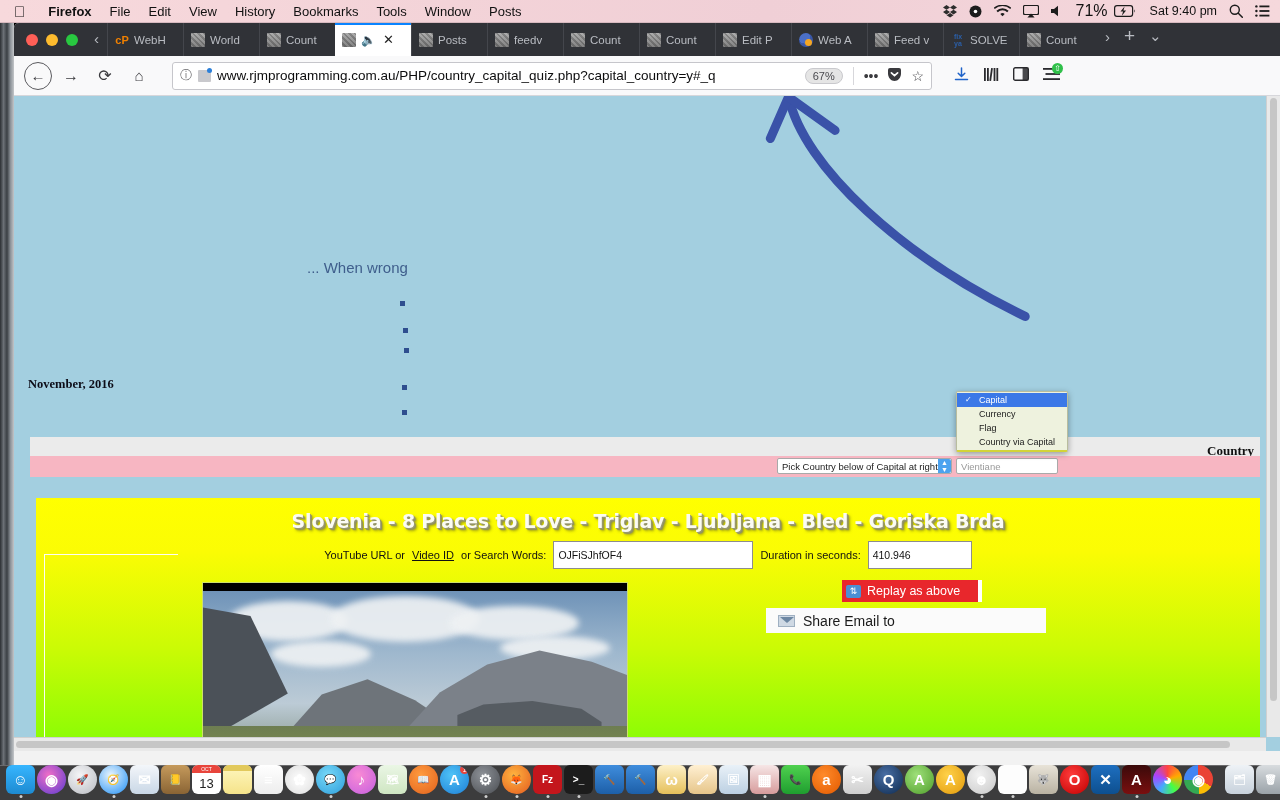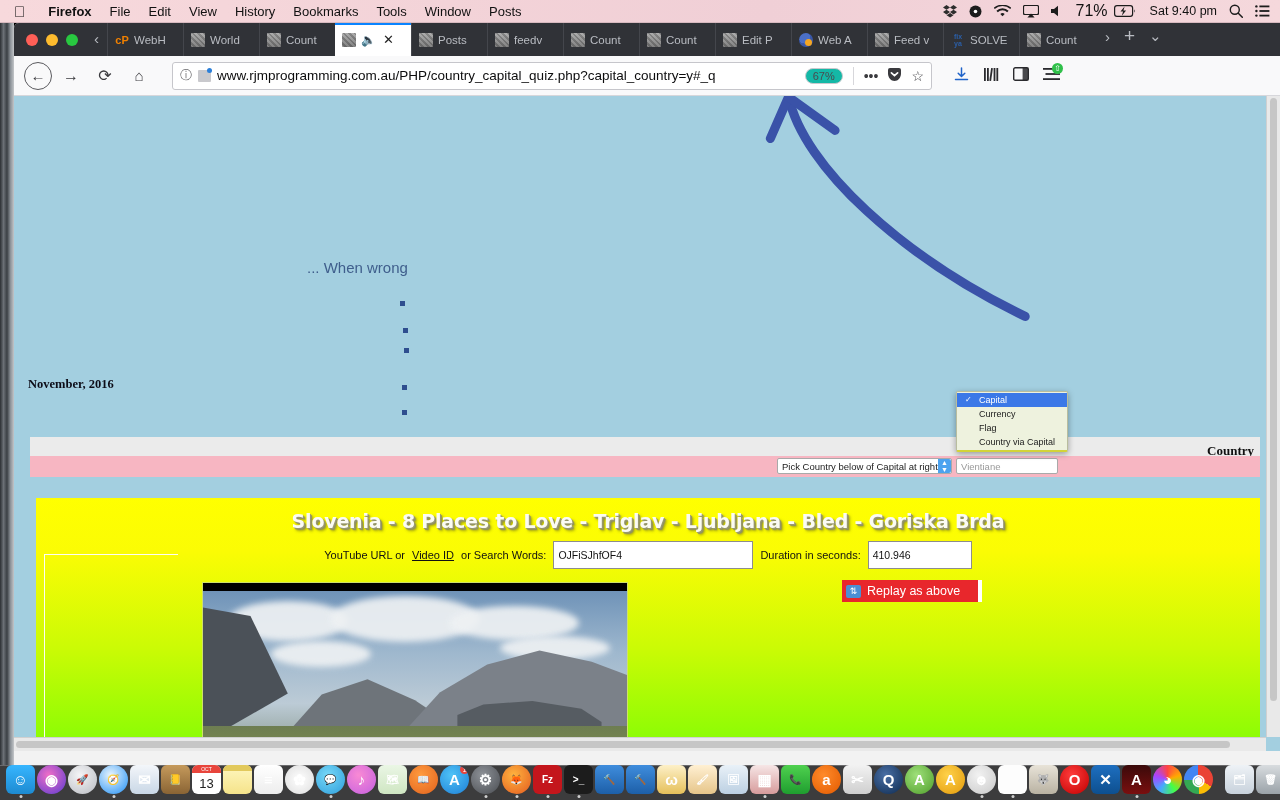--- a/index.html
+++ b/index.html
@@ -79,21 +79,21 @@
   #urlbar {
     flex: 1; height: 28px; margin: 0 8px 0 14px; background: #fff; border: 1px solid #c6c6cb;
     border-radius: 3px; display: flex; align-items: center; padding: 0 7px; gap: 6px;
     max-width: 760px;
   }
   .url-icon { color: #6d6d70; font-size: 12px; }
   .shield-ico { width: 13px; height: 12px; background: #c9c9cd; border-radius: 1px; position: relative; }
   .shield-ico::after{ content:""; position:absolute; right:-1px; top:-2px; width:5px;height:5px;border-radius:50%;background:#2b7fd9;}
   #url-text { flex: 1; font-size: 13.5px; color: #0c0c0d; white-space: nowrap; overflow: hidden; }
   .zoom-pill { font-size: 11px; color: #4a4a4f; border: 1px solid #c9c9cd; border-radius: 10px;
-               padding: 1px 7px; background: #14b8a6; }
+               padding: 1px 7px; background: #e5e5e5; }
   .url-sep { width: 1px; height: 18px; background: #d7d7db; margin: 0 4px; }
   .url-right { display: flex; align-items: center; gap: 9px; color: #3a3a3e; font-size: 14px; }
   .nav-right { display: flex; align-items: center; gap: 14px; padding-left: 10px; color: #2b2b2e; font-size: 15px; }
   .hamburger { position: relative; }
   .hamburger .updot { position: absolute; top: -4px; right: -3px; width: 11px; height: 11px;
                       border-radius: 50%; background: #30c04a; color:#fff; font-size:8px;
                       display:flex;align-items:center;justify-content:center;}
 
   
   #viewport { position: relative; height: 655px; background: #a3cfe0; overflow: hidden; }
@@ -544,20 +544,24 @@
           </div>
         </div>
 
         <div id="replay-btn">
           <span class="inner">
             <span class="loop">⇅</span>
             <span>Replay as above</span>
           </span>
         </div>
 
+        <div id="share-row">
+          <span class="mail"></span>
+          <span>Share Email to</span>
+        </div>
       </div>
 
     </div>
 
     <svg id="annotation" viewBox="0 0 1252 655">
       <g stroke="#3a52a8" stroke-width="9" fill="none" stroke-linecap="round" stroke-linejoin="round">
         <path d="M766 0 C 780 70, 880 160, 1000 218"></path>
         <path d="M766 1 L 748 42"></path>
         <path d="M766 1 L 812 34"></path>
       </g>

